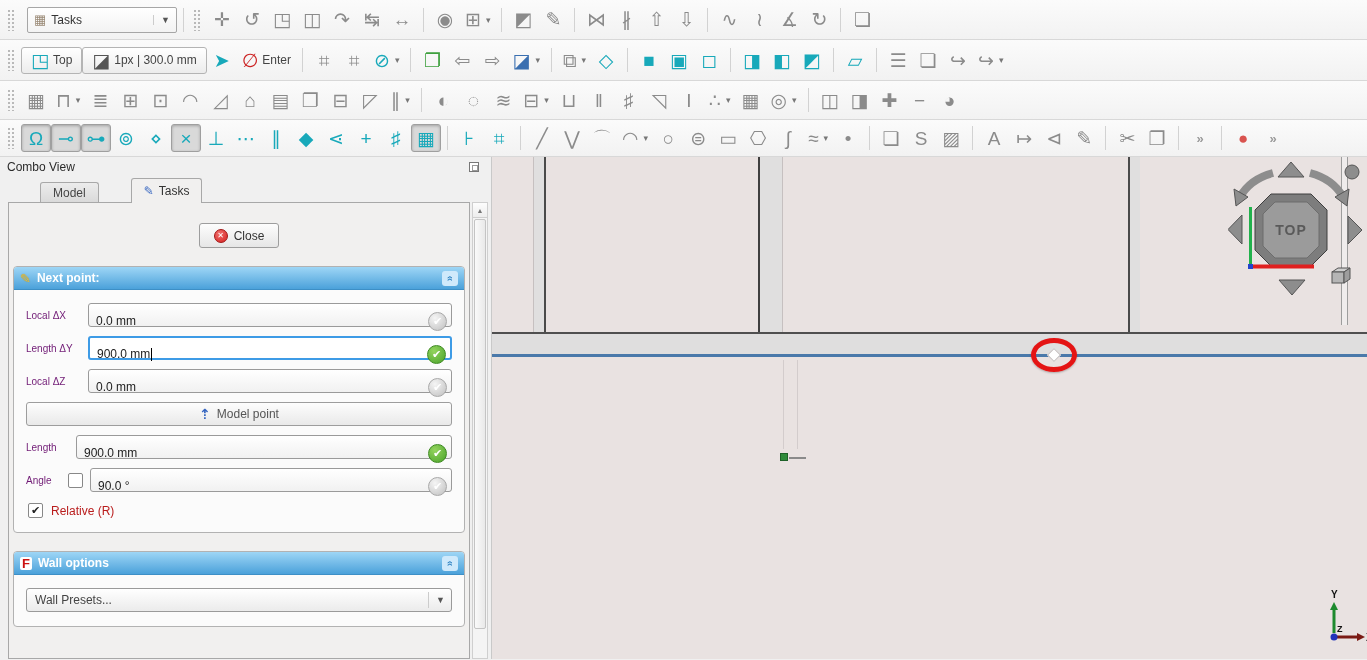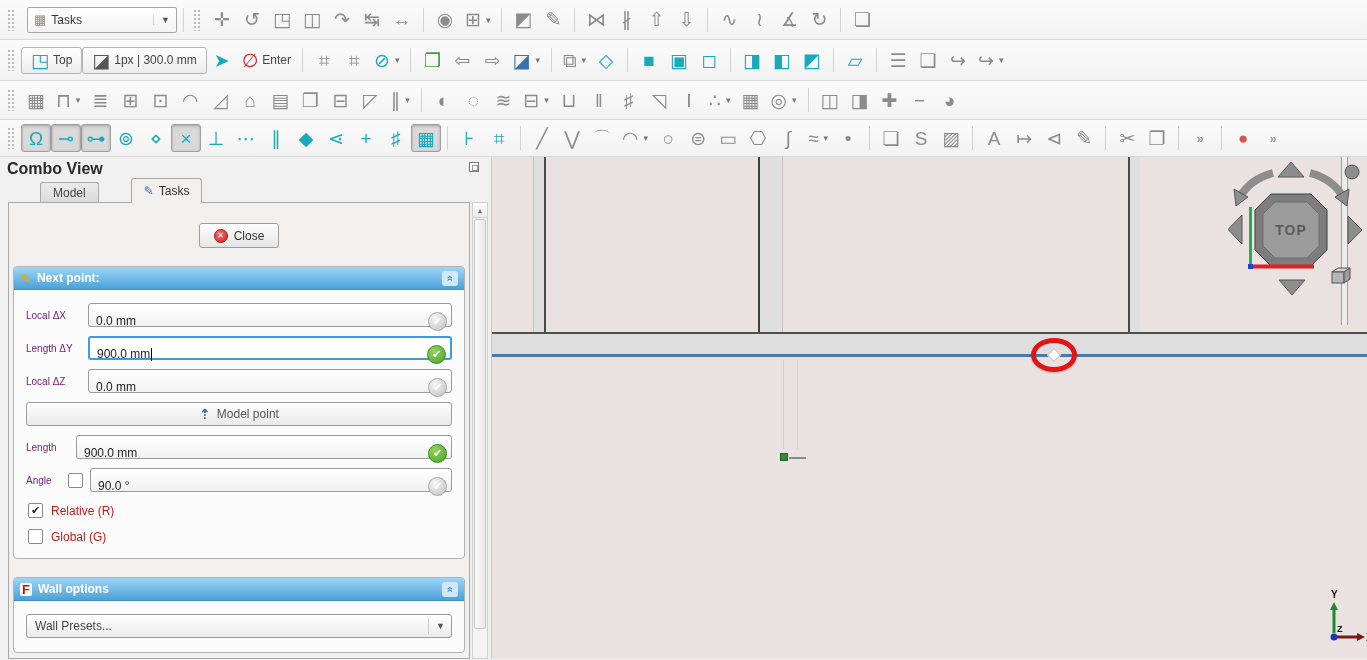--- a/index.html
+++ b/index.html
@@ -27,21 +27,21 @@
 
   .wb-select { display:flex; align-items:center; width:150px; height:26px; margin-left:6px;
     border:1px solid #a6a6a6; border-radius:2px; background:linear-gradient(#fff,#f3f3f3); padding:0 6px; gap:5px; }
   .wb-select .arrow { margin-left:auto; font-size:9px; color:#555; border-left:1px solid #ccc; padding-left:7px; }
 
   
   .main { display:flex; height:502px; }
 
   
   .dock { width:492px; flex:none; position:relative; background:#f0f0f0; border-right:1px solid #c9c9c9; }
-  .dock-title { position:absolute; left:7px; top:3px; font-size:16px; color:#2a2a2a;font-weight:bold; }
+  .dock-title { position:absolute; left:7px; top:3px; font-size:12px; color:#2a2a2a; }
   .float-icon { position:absolute; right:12px; top:5px; width:10px; height:10px; border:1px solid #777; background:#fff; }
   .float-icon:before { content:""; position:absolute; left:2px; top:2px; width:4px; height:4px; border:1px solid #999; }
 
   .tabs { position:absolute; left:8px; top:21px; display:flex; align-items:flex-end; height:25px; }
   .tab { padding:4px 12px 4px; border:1px solid #a8a8a8; border-bottom:none; font-size:12px;
     border-radius:3px 3px 0 0; display:flex; gap:5px; align-items:center;margin-left:32px; }
   .tab.inactive { background:linear-gradient(#ececec,#d9d9d9); color:#444; height:21px; }
   .tab.active { background:#f1f0ef; height:25px; position:relative; z-index:2; }
   .tab .pen { color:#3565c0; font-size:12px; }
 
@@ -450,24 +450,20 @@
             <span class="cb" style="margin-right:7px"></span>
             <div class="field">
               <span>90.0 °</span>
               <span class="chk silver">✔</span>
             </div>
           </div>
 
           <div class="cb-row">
             <span class="cb">✔</span>
             <label>Relative (R)</label>
-          </div>
-          <div class="cb-row">
-            <span class="cb"></span>
-            <label>Global (G)</label>
           </div>
         </div>
       </div>
 
       <div class="task-box">
         <div class="box-hdr">
           <span class="hdr-f">F</span>
           <span>Wall options</span>
           <span class="collapse">
               <span>»</span>

